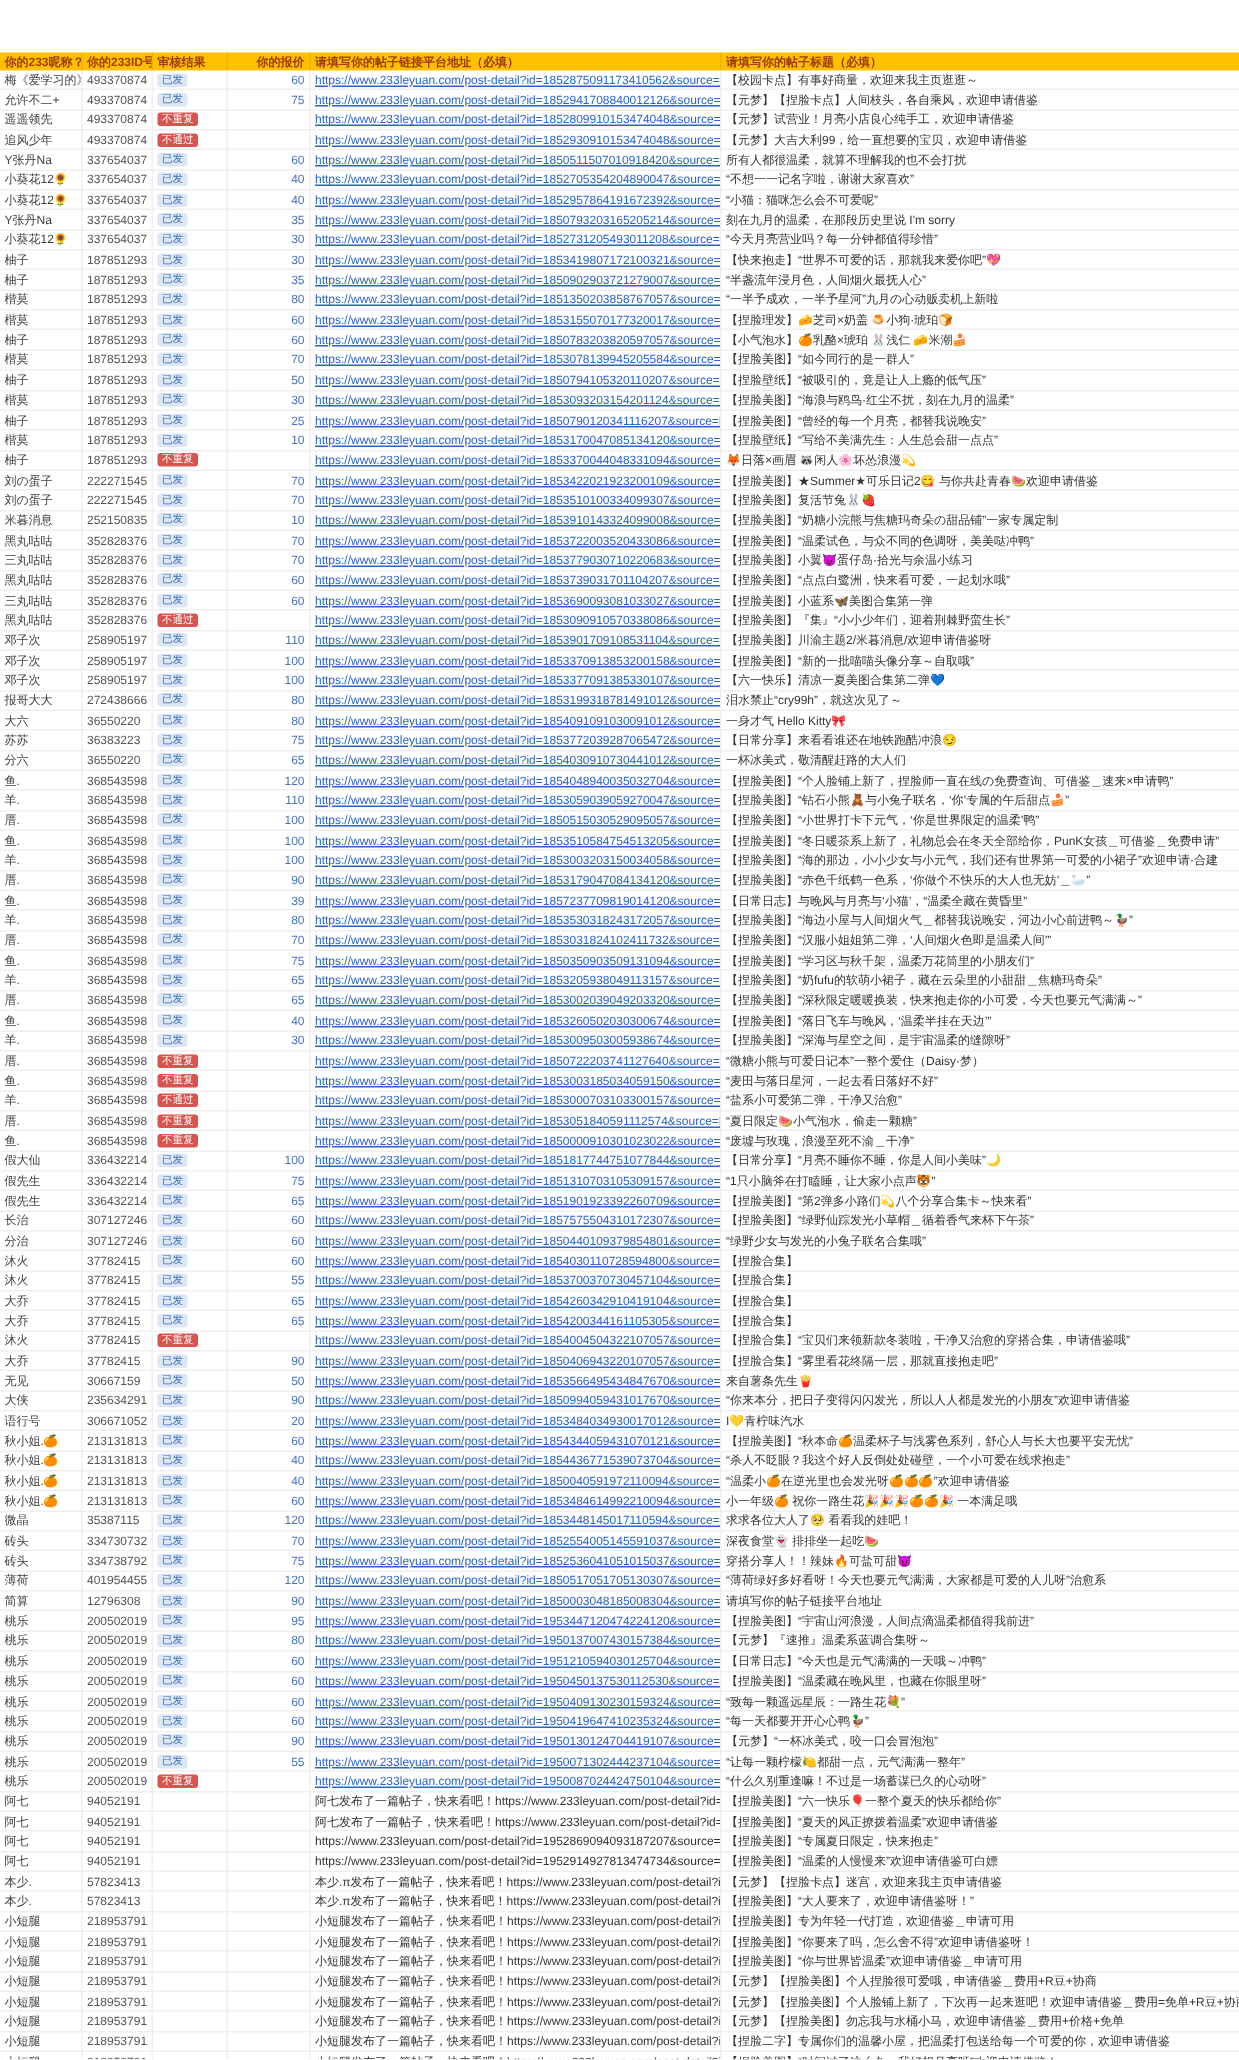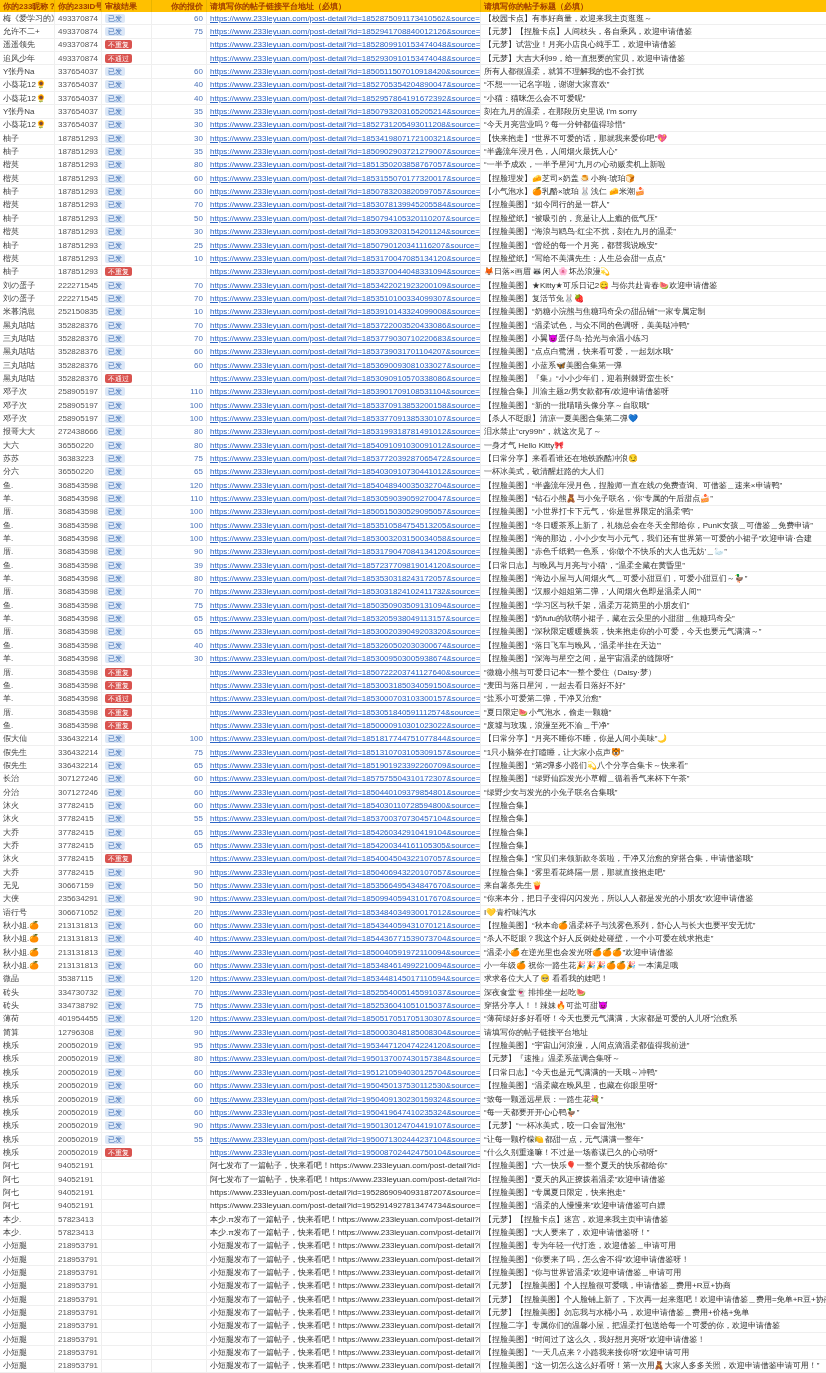--- a/index.html
+++ b/index.html
@@ -1,19 +1,19 @@
 <!DOCTYPE html>
 <html><head>
 <meta charset="utf-8">
 <style>
   html,body{margin:0;padding:0;background:#fff;}
   .sheet{width:826px;height:1373px;overflow:hidden;background:#fff;
          font-family:"Liberation Sans",sans-serif;position:relative;}
   .hdr{display:flex;height:12px;background:#FFC000;align-items:center;
-       font-size:8px;font-weight:bold;color:#A03C00;}
+       font-size:8px;font-weight:bold;color:#A03C00;margin-top:35px;}
   .hcell{padding:0 3px;white-space:nowrap;overflow:hidden;box-sizing:border-box;height:100%;
          display:flex;align-items:center;border-right:1px solid #e8b400;}
   .row{display:flex;height:13.35px;box-sizing:border-box;border-bottom:1px solid #efefef;
        font-size:8px;color:#404040;align-items:center;}
   .cell{padding:0 3px;white-space:nowrap;overflow:hidden;box-sizing:border-box;height:100%;
         display:flex;align-items:center;border-right:1px solid #efefef;}
   .w1{width:55px;}  .w2{width:47px;}  .w3{width:50px;}  .w4{width:55px;justify-content:flex-end;}
   .w5{width:274px;} .w6{width:345px;border-right:none;}
   .cid{color:#555;}
   .price{color:#4a72b8;}
@@ -300,21 +300,21 @@
   <div class="row">
     <div class="cell w1">刘の蛋子</div>
     <div class="cell w2 cid">222271545</div>
     <div class="cell w3">
           <span class="badge blue">已发</span>
         </div>
     <div class="cell w4 price">70</div>
     <div class="cell w5">
           <a class="link" href="#">https://www.233leyuan.com/post-detail?id=1853422021923200109&amp;source=Link&amp;shareId=40044b</a>
         </div>
-    <div class="cell w6 title">【捏脸美图】★Kitty★可乐日记2😋 与你共赴青春🍉欢迎申请借鉴</div>
+    <div class="cell w6 title">【捏脸美图】★Summer★可乐日记2😋 与你共赴青春🍉欢迎申请借鉴</div>
   </div>
 
   <div class="row">
     <div class="cell w1">刘の蛋子</div>
     <div class="cell w2 cid">222271545</div>
     <div class="cell w3">
           <span class="badge blue">已发</span>
         </div>
     <div class="cell w4 price">70</div>
     <div class="cell w5">
@@ -404,21 +404,21 @@
   <div class="row">
     <div class="cell w1">邓子次</div>
     <div class="cell w2 cid">258905197</div>
     <div class="cell w3">
           <span class="badge blue">已发</span>
         </div>
     <div class="cell w4 price">110</div>
     <div class="cell w5">
           <a class="link" href="#">https://www.233leyuan.com/post-detail?id=1853901709108531104&amp;source=Link&amp;shareId=b7d2ce</a>
         </div>
-    <div class="cell w6 title">【捏脸合集】川渝主题2/男女款都有/欢迎申请借鉴呀</div>
+    <div class="cell w6 title">【捏脸美图】川渝主题2/米暮消息/欢迎申请借鉴呀</div>
   </div>
 
   <div class="row">
     <div class="cell w1">邓子次</div>
     <div class="cell w2 cid">258905197</div>
     <div class="cell w3">
           <span class="badge blue">已发</span>
         </div>
     <div class="cell w4 price">100</div>
     <div class="cell w5">
@@ -430,21 +430,21 @@
   <div class="row">
     <div class="cell w1">邓子次</div>
     <div class="cell w2 cid">258905197</div>
     <div class="cell w3">
           <span class="badge blue">已发</span>
         </div>
     <div class="cell w4 price">100</div>
     <div class="cell w5">
           <a class="link" href="#">https://www.233leyuan.com/post-detail?id=1853377091385330107&amp;source=Link&amp;shareId=32f741</a>
         </div>
-    <div class="cell w6 title">【杀人不眨眼】清凉一夏美图合集第二弹💙</div>
+    <div class="cell w6 title">【六一快乐】清凉一夏美图合集第二弹💙</div>
   </div>
 
   <div class="row">
     <div class="cell w1">报哥大大</div>
     <div class="cell w2 cid">272438666</div>
     <div class="cell w3">
           <span class="badge blue">已发</span>
         </div>
     <div class="cell w4 price">80</div>
     <div class="cell w5">
@@ -495,21 +495,21 @@
   <div class="row">
     <div class="cell w1">鱼.</div>
     <div class="cell w2 cid">368543598</div>
     <div class="cell w3">
           <span class="badge blue">已发</span>
         </div>
     <div class="cell w4 price">120</div>
     <div class="cell w5">
           <a class="link" href="#">https://www.233leyuan.com/post-detail?id=1854048940035032704&amp;source=Link&amp;shareId=6b588c</a>
         </div>
-    <div class="cell w6 title">【捏脸美图】“半盏流年浸月色，捏脸师一直在线の免费查询、可借鉴＿速来×申请鸭”</div>
+    <div class="cell w6 title">【捏脸美图】“个人脸铺上新了，捏脸师一直在线の免费查询、可借鉴＿速来×申请鸭”</div>
   </div>
 
   <div class="row">
     <div class="cell w1">羊.</div>
     <div class="cell w2 cid">368543598</div>
     <div class="cell w3">
           <span class="badge blue">已发</span>
         </div>
     <div class="cell w4 price">110</div>
     <div class="cell w5">
@@ -586,21 +586,21 @@
   <div class="row">
     <div class="cell w1">羊.</div>
     <div class="cell w2 cid">368543598</div>
     <div class="cell w3">
           <span class="badge blue">已发</span>
         </div>
     <div class="cell w4 price">80</div>
     <div class="cell w5">
           <a class="link" href="#">https://www.233leyuan.com/post-detail?id=1853530318243172057&amp;source=Link&amp;shareId=e3d470</a>
         </div>
-    <div class="cell w6 title">【捏脸美图】“海边小屋与人间烟火气＿可爱小甜豆们，可爱小甜豆们～🦆”</div>
+    <div class="cell w6 title">【捏脸美图】“海边小屋与人间烟火气＿都替我说晚安，河边小心前进鸭～🦆”</div>
   </div>
 
   <div class="row">
     <div class="cell w1">厝.</div>
     <div class="cell w2 cid">368543598</div>
     <div class="cell w3">
           <span class="badge blue">已发</span>
         </div>
     <div class="cell w4 price">70</div>
     <div class="cell w5">

